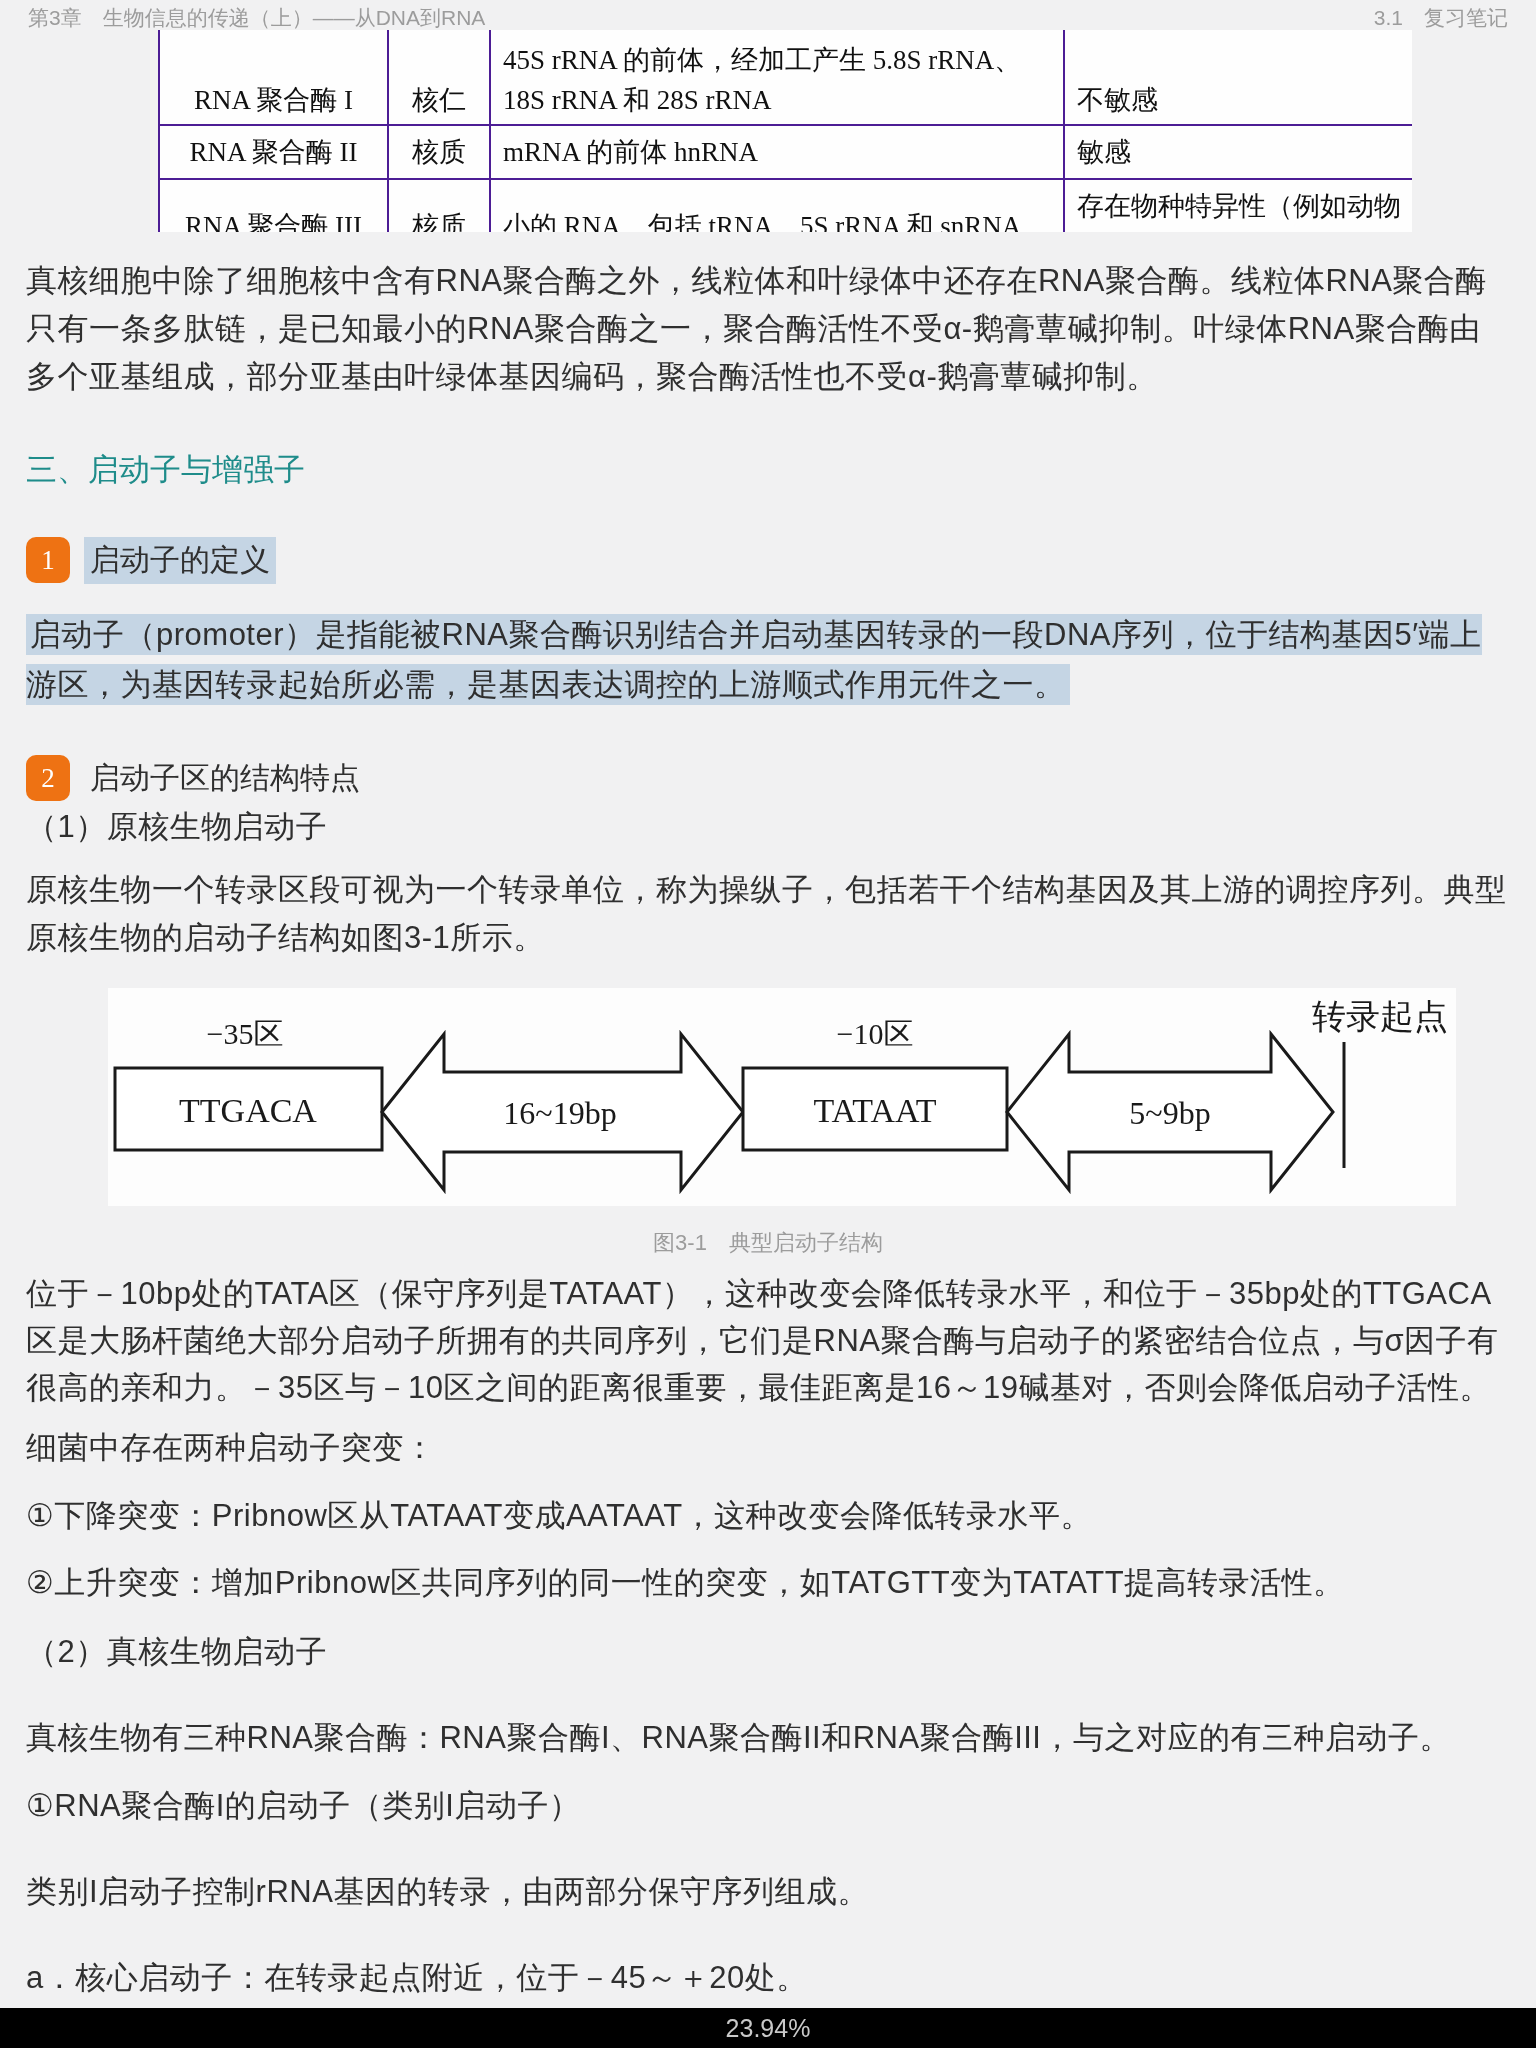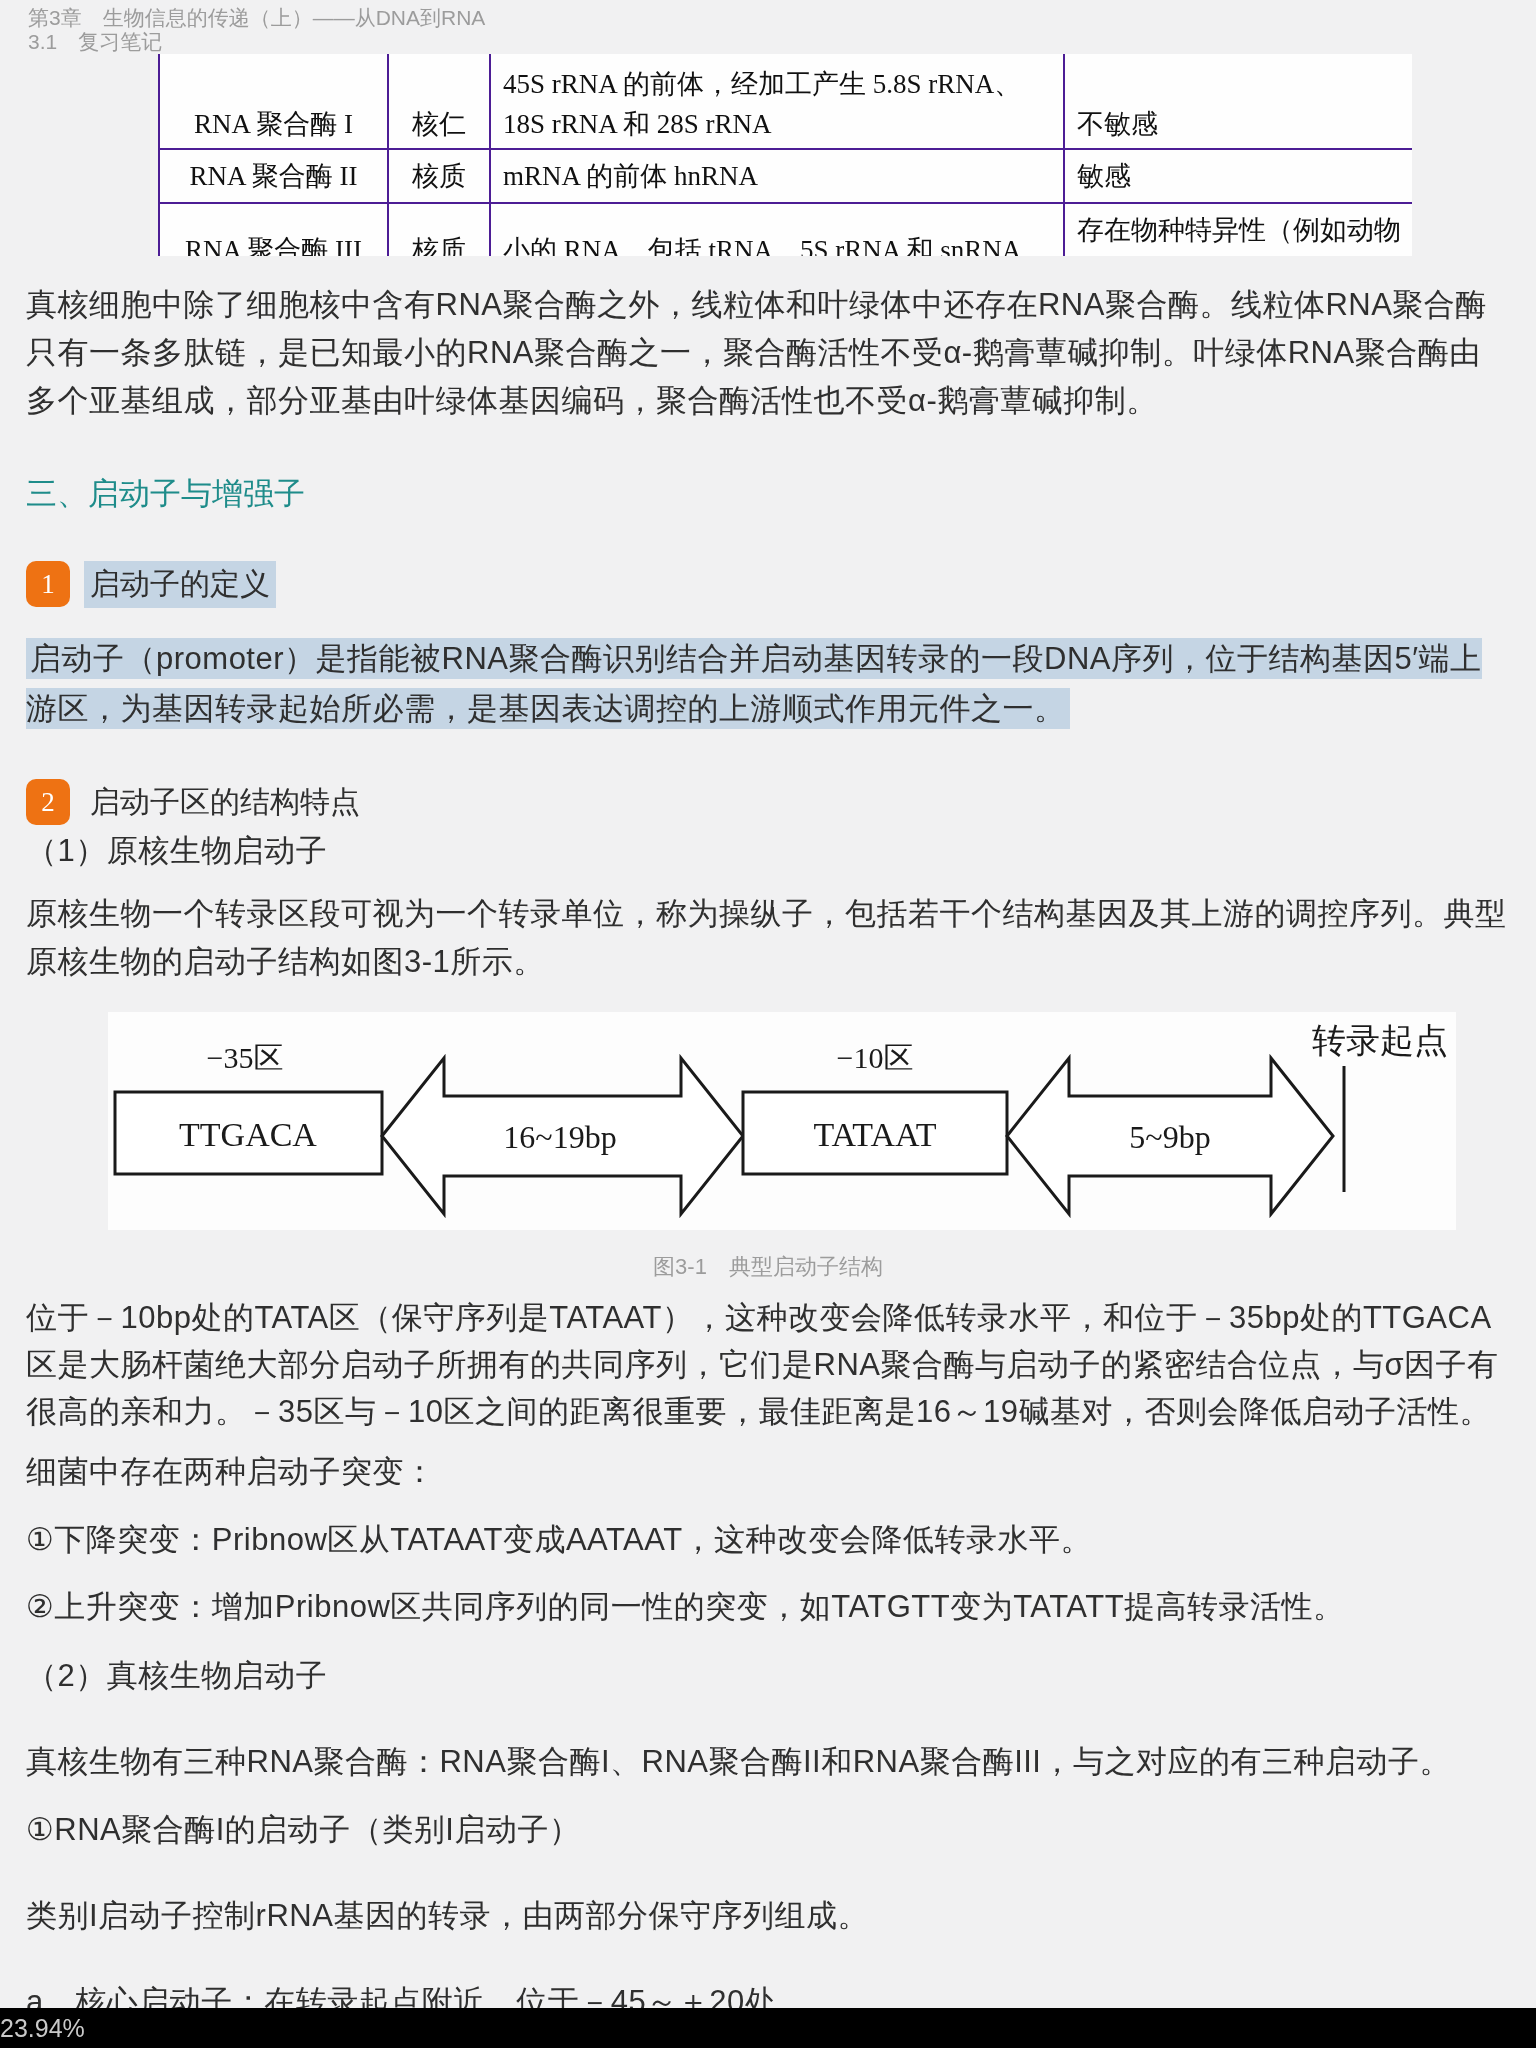--- a/index.html
+++ b/index.html
@@ -10,21 +10,21 @@
     margin:0 auto;
     background:#f1f1f2;
     overflow:hidden;
     font-family:"Liberation Sans","DejaVu Sans",sans-serif;
     color:#2f2f2f;
   }
   
   .app-header{
     display:flex;justify-content:space-between;align-items:flex-start;
     padding:6px 28px 0 28px;
-    font-size:21px;color:#9c9c9c;line-height:24px;flex-direction:column;
+    font-size:21px;color:#9c9c9c;line-height:24px;
   }
   
   .table-clip{
     margin-left:158px;width:1254px;height:202px;overflow:hidden;
   }
   .scan-table{
     margin-top:-16px;
     border-collapse:collapse;background:#fefefe;
     font-family:"Liberation Serif","DejaVu Serif",serif;
     font-size:27px;color:#111;
@@ -80,21 +80,21 @@
     width:1348px;height:218px;background:#fdfdfd;
   }
   .fig-caption{
     margin-top:22px;text-align:center;
     font-size:22px;line-height:30px;color:#9c9c9c;
   }
   .p-tata{margin-top:12px;}
   
   .footer-bar{
     position:absolute;left:0;bottom:0;width:1536px;height:40px;
-    background:#000;display:flex;align-items:center;justify-content:flex-start;
+    background:#000;display:flex;align-items:center;justify-content:center;
     z-index:5;
   }
   .footer-progress{font-size:25px;color:#c9c9c9;}
   svg text{font-family:"Liberation Serif","DejaVu Serif",serif;fill:#1a1a1a;}
 </style>
 </head>
 <body>
 
 <div class="page">
 

